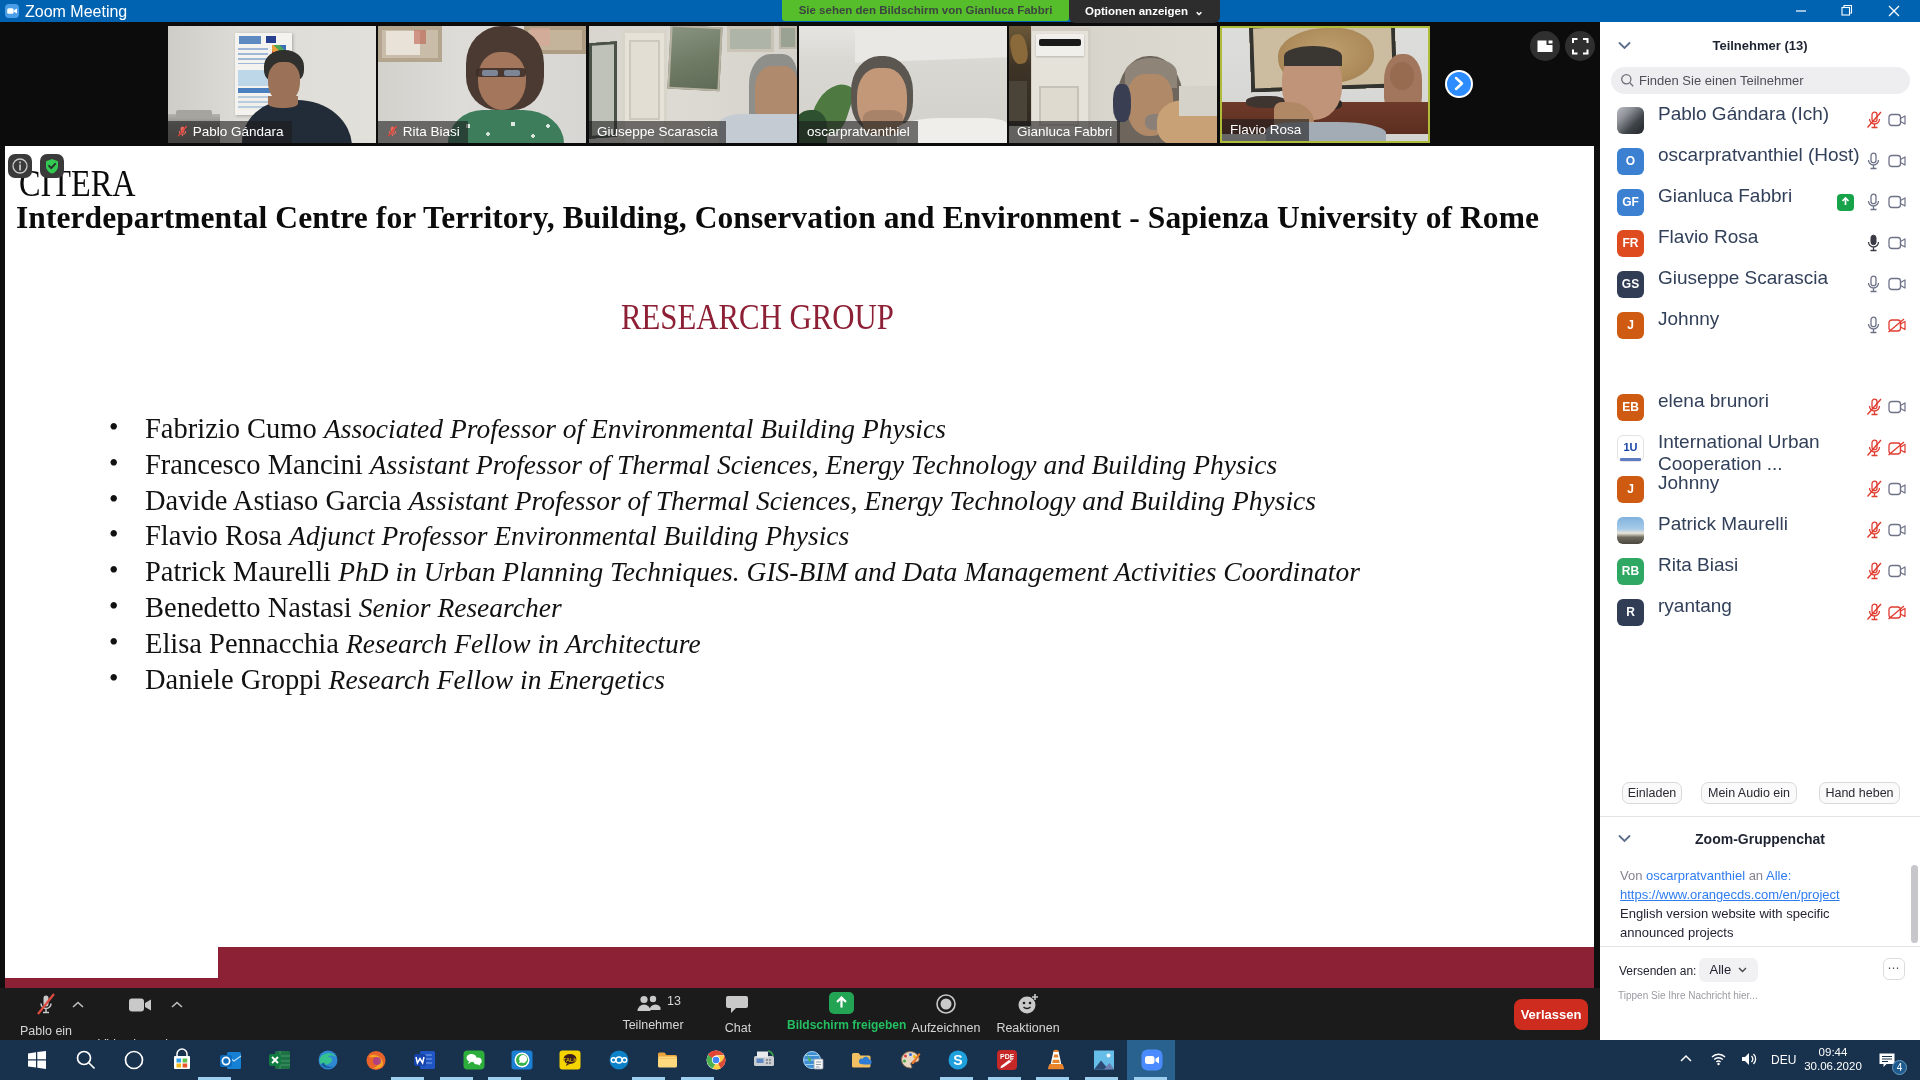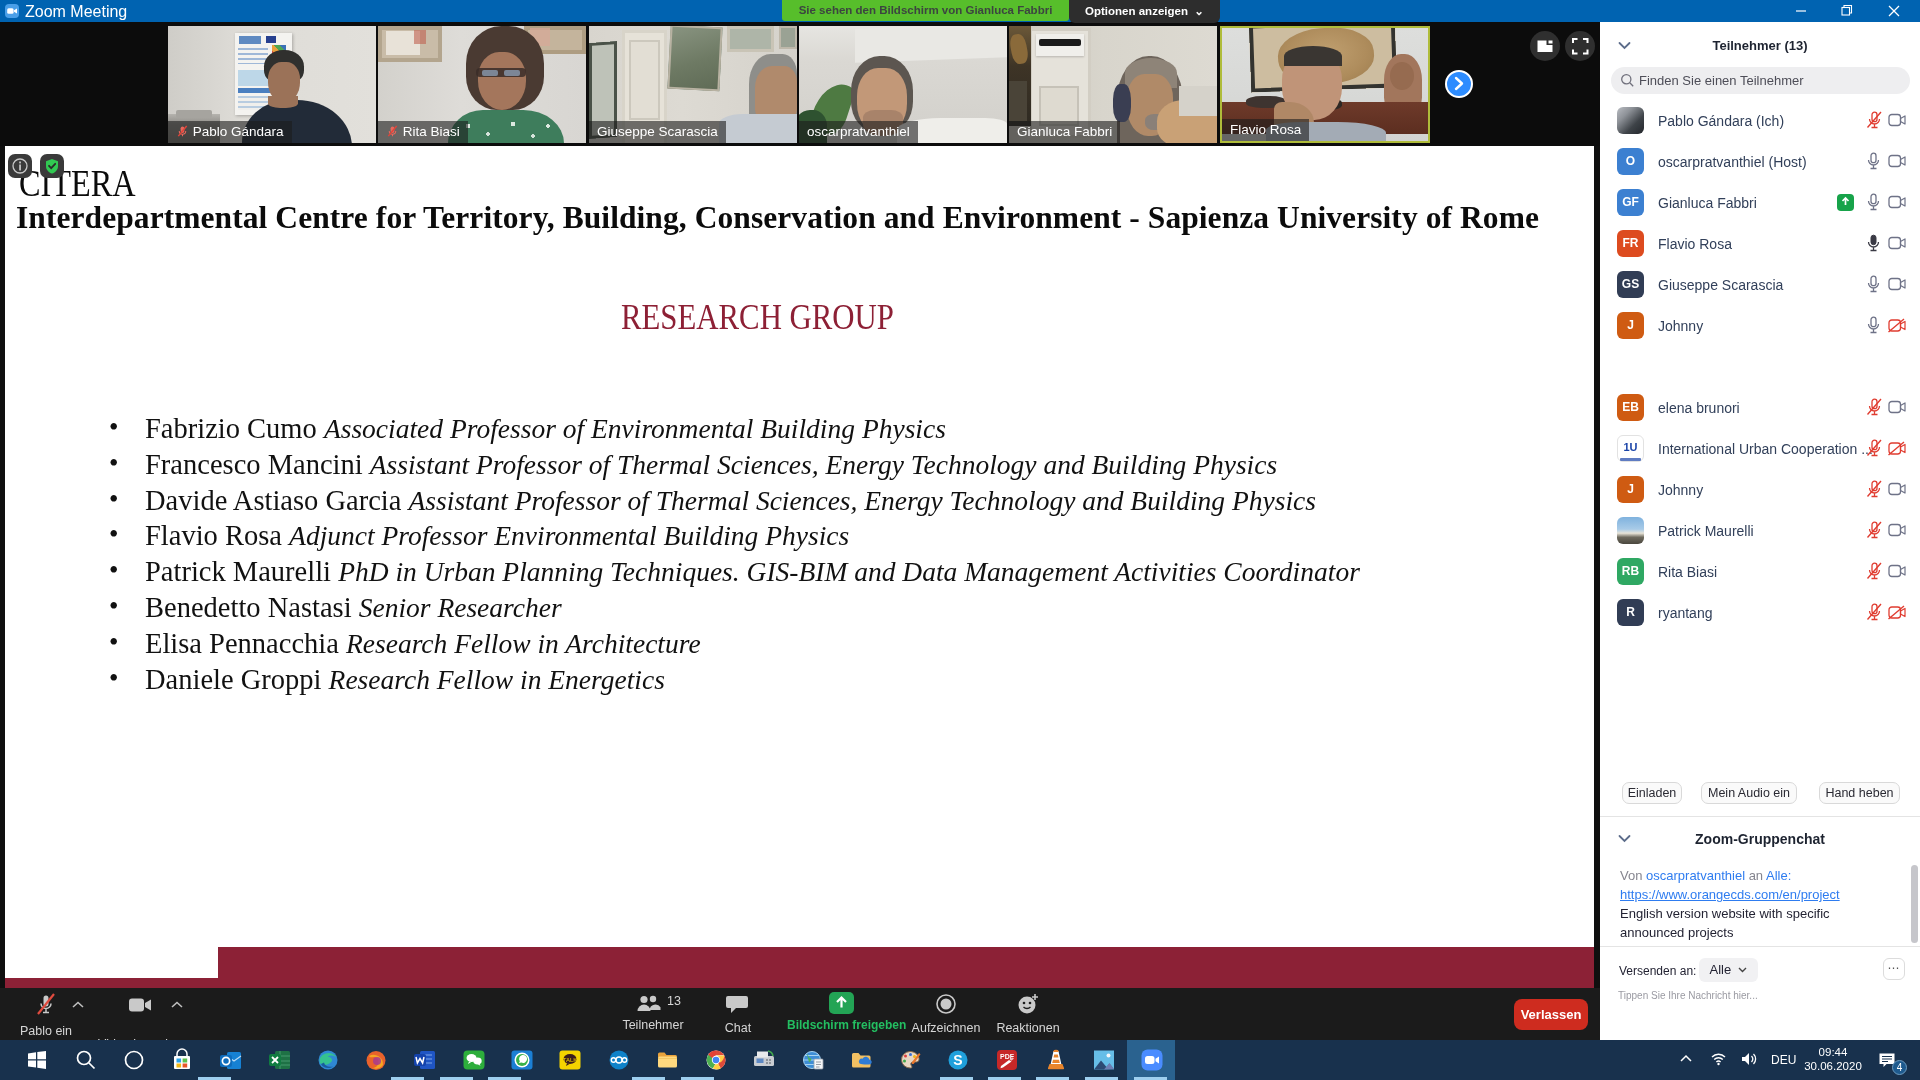--- a/index.html
+++ b/index.html
@@ -47,21 +47,21 @@
 
   
   #toolbar { left:0; top:988px; width:1600px; height:52px; background:#1B1B1B; }
   .titem { position:absolute; text-align:center; color:#D6D6D6; font-size:12.5px; white-space:nowrap; }
 
   
   #sidebar { left:1600px; top:22px; width:320px; height:1018px; background:#fff; }
   .srow { position:absolute; left:0; width:320px; height:41px; }
   .avatar { position:absolute; left:17px; top:7px; width:27px; height:27px; border-radius:6px;
             color:#fff; font-weight:bold; font-size:12px; text-align:center; line-height:27px; }
-  .sname { position:absolute; left:58px; top:13px; font-size:14px; color:#32405A; }
+  .sname { position:absolute; left:58px; top:3px; font-size:19px; color:#32405A; }
   .sbtn { position:absolute; top:0; height:22px; background:#FAFAFA; border:1px solid #D9D9D9;
           border-radius:7px; font-size:12.5px; color:#2A2A33; text-align:center; line-height:20px; }
 
   
   #taskbar { left:0; top:1040px; width:1920px; height:40px; background:#18314D; }
   .tbi { position:absolute; top:1048px; width:24px; height:24px; }
   .tbar { position:absolute; top:1077px; height:3px; width:33px; background:#9ECFEF; }
 </style>
 </head>
 <body>

